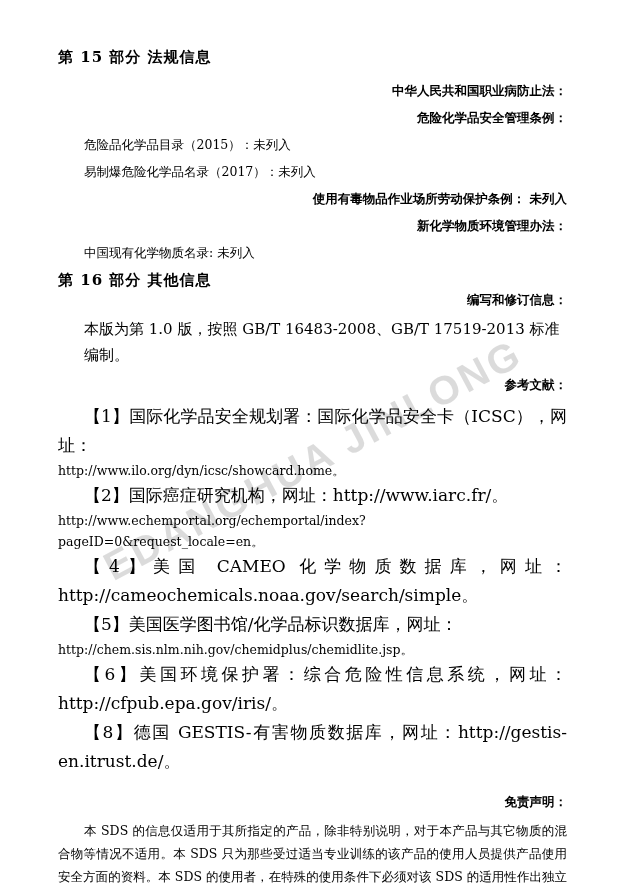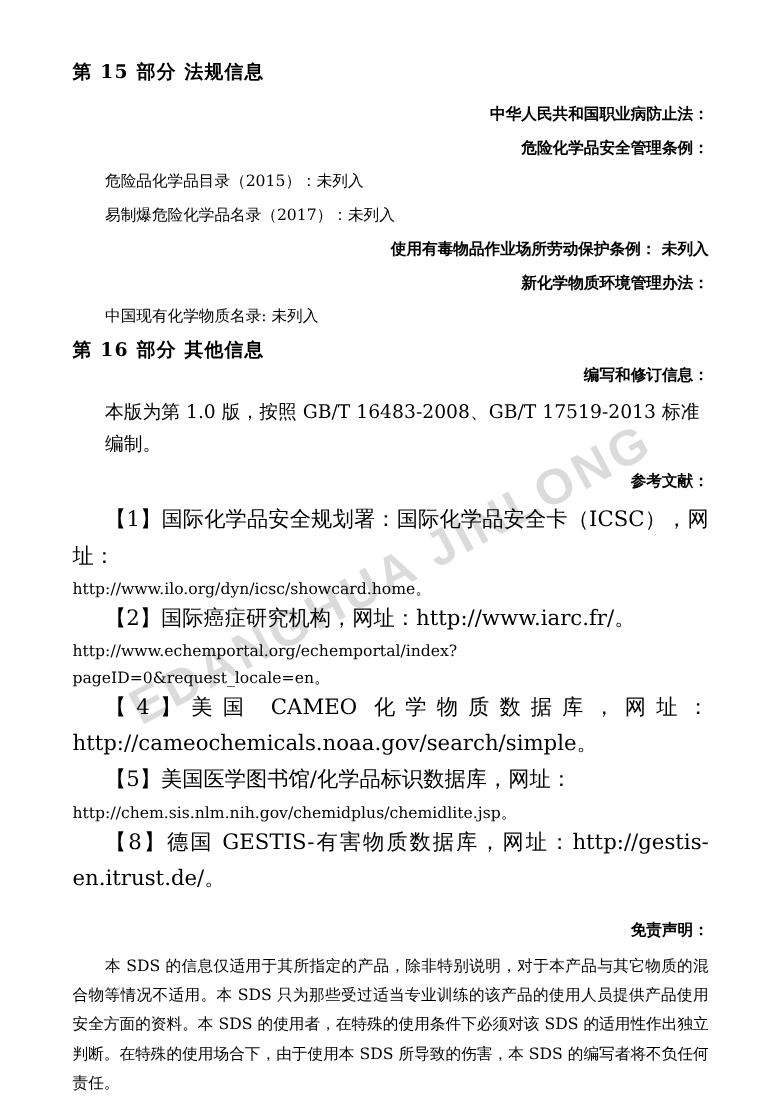--- a/index.html
+++ b/index.html
@@ -130,20 +130,21 @@
 
     <p class="ref-item">【2】国际癌症研究机构，网址：http://www.iarc.fr/。</p>
 
     <p class="ref-cont">http://www.echemportal.org/echemportal/index?pageID=0&amp;request_locale=en。</p>
 
     <p class="ref-item">【4】美国 CAMEO 化学物质数据库，网址：http://cameochemicals.noaa.gov/search/simple。</p>
 
     <p class="ref-item">【5】美国医学图书馆/化学品标识数据库，网址：</p>
     <p class="ref-cont">http://chem.sis.nlm.nih.gov/chemidplus/chemidlite.jsp。</p>
 
+    <p class="ref-item">【6】美国环境保护署：综合危险性信息系统，网址：http://cfpub.epa.gov/iris/。</p>
 
 
     <p class="ref-item">【8】德国 GESTIS-有害物质数据库，网址：http://gestis-en.itrust.de/。</p>
 
     <p class="bold-label" style="margin-top:16px;">免责声明：</p>
     <p class="disclaimer">本 SDS 的信息仅适用于其所指定的产品，除非特别说明，对于本产品与其它物质的混合物等情况不适用。本 SDS 只为那些受过适当专业训练的该产品的使用人员提供产品使用安全方面的资料。本 SDS 的使用者，在特殊的使用条件下必须对该 SDS 的适用性作出独立判断。在特殊的使用场合下，由于使用本 SDS 所导致的伤害，本 SDS 的编写者将不负任何责任。</p>
 
   </div>
 </div>
 

